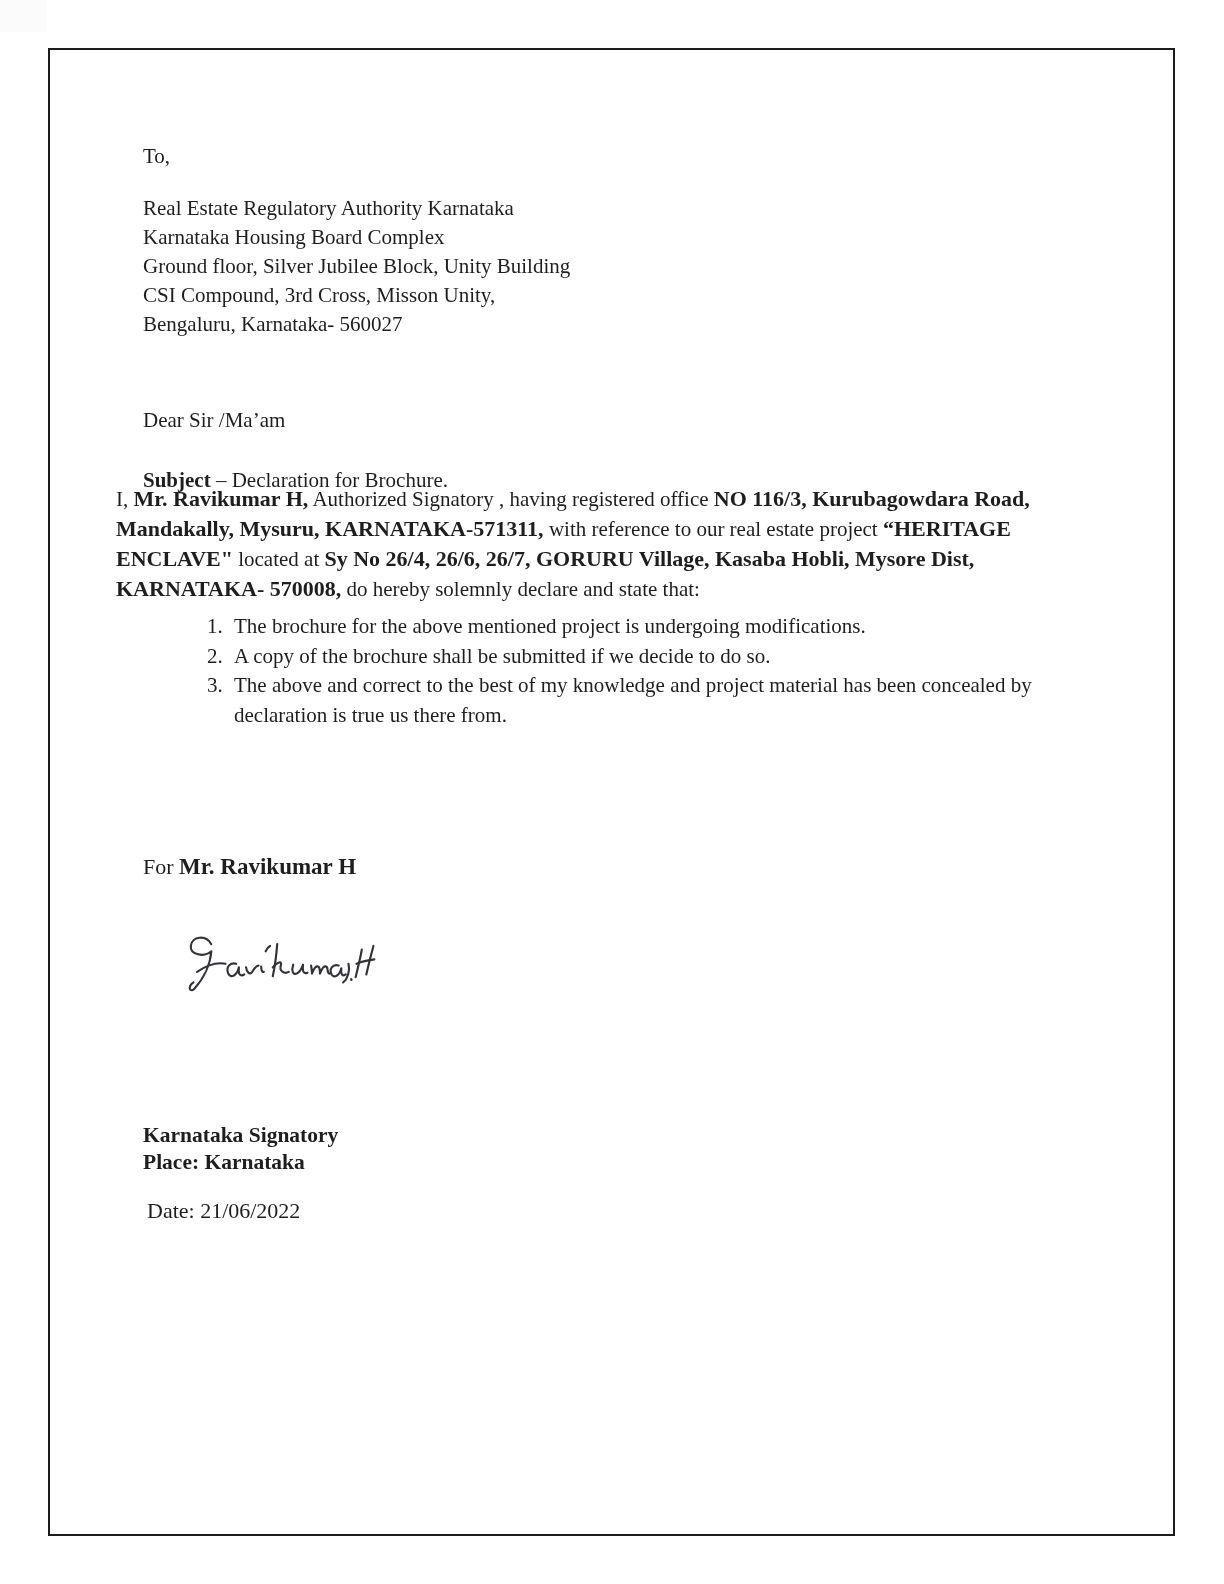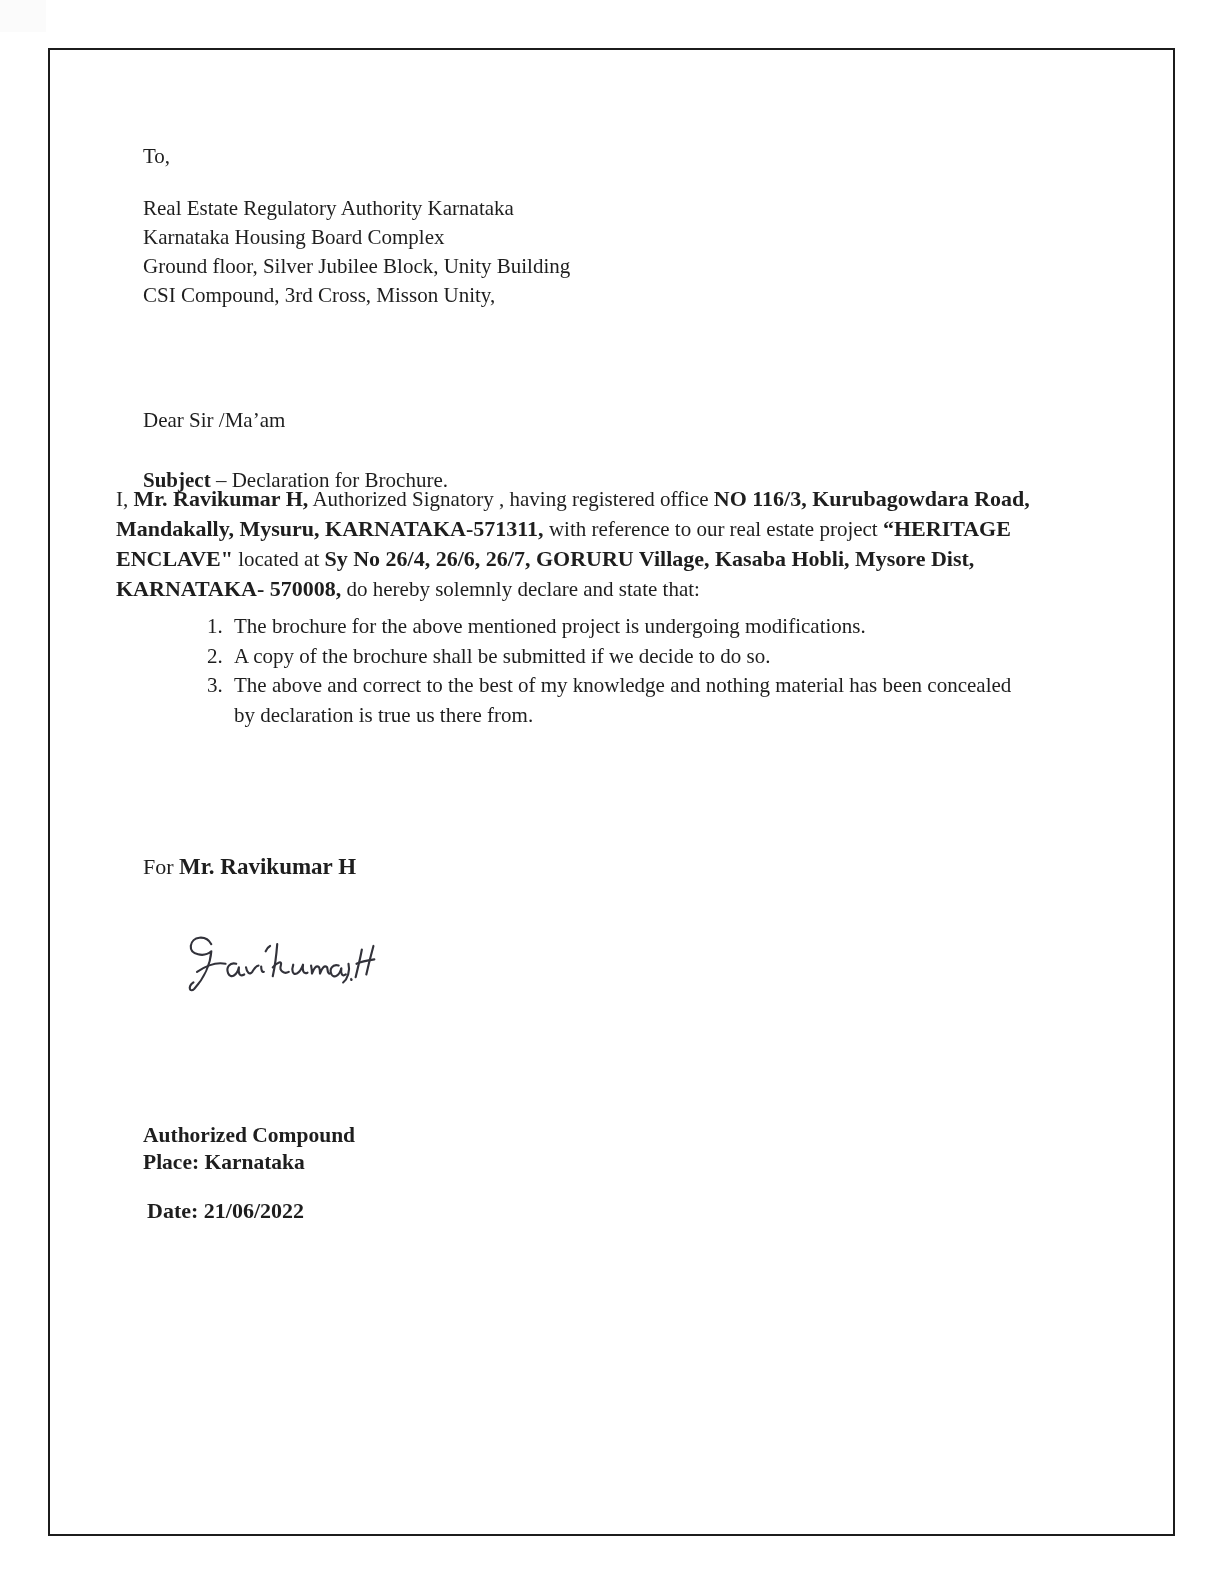--- a/index.html
+++ b/index.html
@@ -41,50 +41,51 @@
     left: 133px; top: 612px;
     width: 900px;
     line-height: 29.5px;
   }
   .declaration-list ol { margin: 0; padding-left: 80px; }
   .declaration-list li { padding-left: 6px; margin-left: 15px; }
   .closing-line   { left: 143px; top: 852px; font-size: 22px; }
   .closing-line .b { font-size: 23px; }
   .signature-box  { left: 181px; top: 928px; width: 196px; height: 68px; }
   .signoff-block  { left: 143px; top: 1122px; font-weight: bold; font-size: 21.5px; line-height: 27px; }
-  .date-line      { left: 147px; top: 1196px; font-weight: bold; font-size: 22px; }
+  .date-line      { left: 147px; top: 1196px; font-weight: normal; font-size: 22px; }
 </style>
 </head>
 <body>
 
 <div class="page">
 
   <div class="scan-artifact"></div>
   <div class="page-border"></div>
 
   <div class="block to-line">To,</div>
 
   <div class="block address-block">
     <div>Real Estate Regulatory Authority Karnataka</div>
     <div>Karnataka Housing Board Complex</div>
     <div>Ground floor, Silver Jubilee Block, Unity Building</div>
     <div>CSI Compound, 3rd Cross, Misson Unity,</div>
+    <div>Bengaluru, Karnataka- 560027</div>
   </div>
 
   <div class="block salutation">Dear Sir /Ma’am</div>
 
   <div class="block subject-line"><span class="b">Subject</span><span> – Declaration for Brochure.</span></div>
 
   <div class="block declaration-paragraph"><span>I, </span><span class="b">Mr. Ravikumar H,</span><span> Authorized Signatory , having registered office </span><span class="b">NO 116/3, Kurubagowdara Road, Mandakally, Mysuru, KARNATAKA-571311,</span><span> with reference to our real estate project </span><span class="b">“HERITAGE ENCLAVE"</span><span> located at </span><span class="b">Sy No 26/4, 26/6, 26/7, GORURU Village, Kasaba Hobli, Mysore Dist, KARNATAKA- 570008,</span><span> do hereby solemnly declare and state that:</span></div>
 
   <div class="block declaration-list">
     <ol>
       <li>The brochure for the above mentioned project is undergoing modifications.</li>
       <li>A copy of the brochure shall be submitted if we decide to do so.</li>
-      <li>The above and correct to the best of my knowledge and nothing material has been concealed by declaration is true us there from.</li>
+      <li>The above and correct to the best of my knowledge and project material has been concealed by declaration is true us there from.</li>
     </ol>
   </div>
 
   <div class="block closing-line"><span>For </span><span class="b">Mr. Ravikumar H</span></div>
 
   <div class="block signature-box">
     <svg width="196" height="68" viewBox="0 0 220 76" xmlns="http://www.w3.org/2000/svg">
       <g fill="none" stroke="#32323a" stroke-width="2.4" stroke-linecap="round" stroke-linejoin="round">
 
         <path d="M 34 18 C 28 7, 12 9, 11 20 C 10 30, 26 33, 34 26 C 33 40, 26 56, 15 68 C 10 73, 7 66, 14 61"></path>
@@ -110,19 +111,19 @@
         <path d="M 191 57 C 191.6 57.6, 191.6 58.4, 191 58"></path>
 
         <path d="M 203 24 C 201 35, 198 47, 196 55"></path>
         <path d="M 216 20 C 213 31, 210 43, 208 52"></path>
         <path d="M 197 40 C 203 37, 210 36, 217 35"></path>
       </g>
     </svg>
   </div>
 
   <div class="block signoff-block">
-    <div>Authorized Compound</div>
+    <div>Karnataka Signatory</div>
     <div>Place: Karnataka</div>
   </div>
 
   <div class="block date-line">Date: 21/06/2022</div>
 
 </div>
 
 </body></html>

